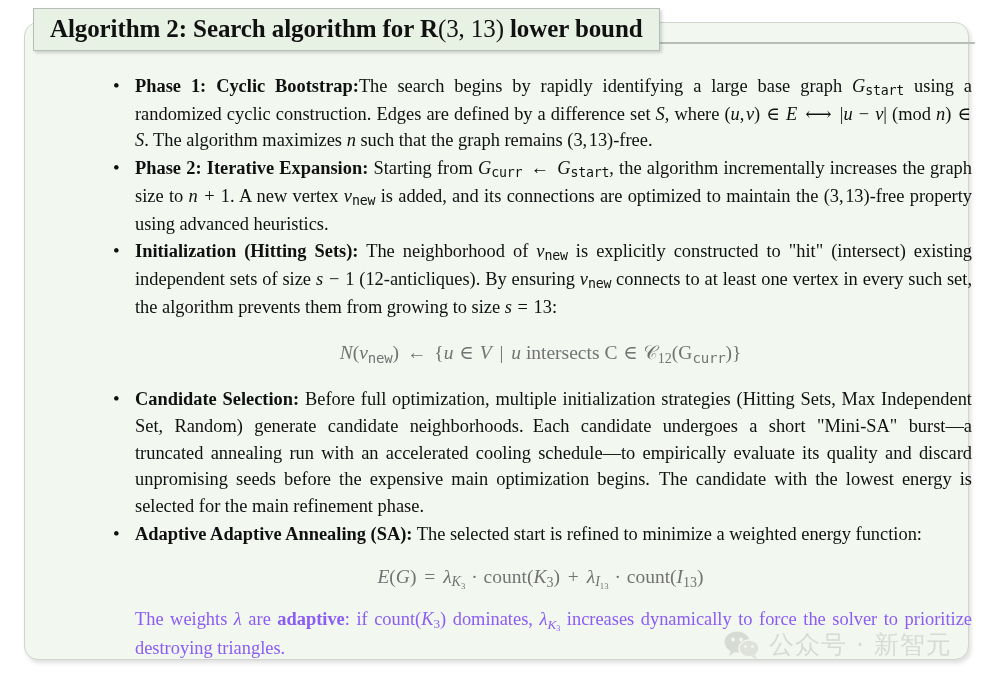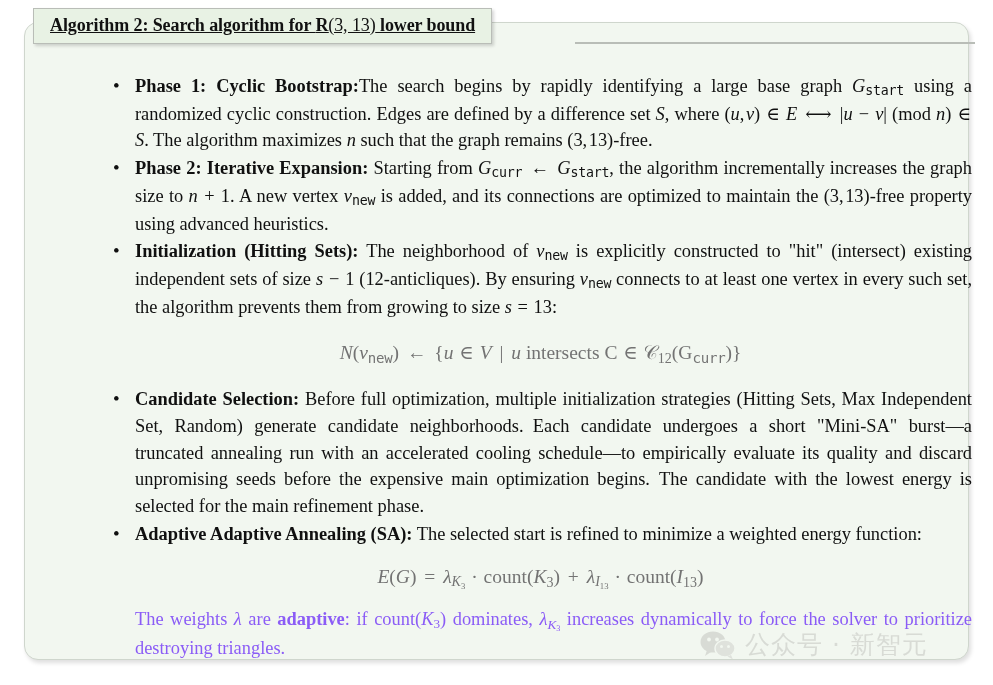--- a/index.html
+++ b/index.html
@@ -40,26 +40,25 @@
     position: absolute;
     left: 33px;
     top: 8px;
     background: #e8f2e4;
     border: 1px solid #b9bdb7;
     padding: 6px 16px 7px 16px;
     box-shadow: 2px 2px 3px rgba(0,0,0,0.16);
     box-sizing: border-box;
   }
   #algo-title-box .ttl {
-    font-size: 18px;
+    font-size: 25px;
     font-weight: bold;
     color: #111111;
     white-space: nowrap;
     letter-spacing: -0.1px;
-    text-decoration: underline;
   }
 
   .body-area {
     position: absolute;
     left: 24px;
     top: 22px;
     width: 945px;
     height: 638px;
     padding: 28px 22px 10px 60px;
     box-sizing: border-box;
@@ -121,21 +120,21 @@
     color: #8b5cf6;
     margin: 0 0 0 26px;
     text-align: justify;
   }
 
   .li-gap-after { margin-bottom: 4px; }
 
   
   #watermark {
     position: absolute;
-    left: 700px;
+    left: 724px;
     top: 628px;
     display: flex;
     align-items: center;
     gap: 9px;
     opacity: 0.62;
     pointer-events: none;
   }
   #watermark .wm-text {
     font-family: "DejaVu Sans", "Liberation Sans", sans-serif;
     font-size: 25px;

